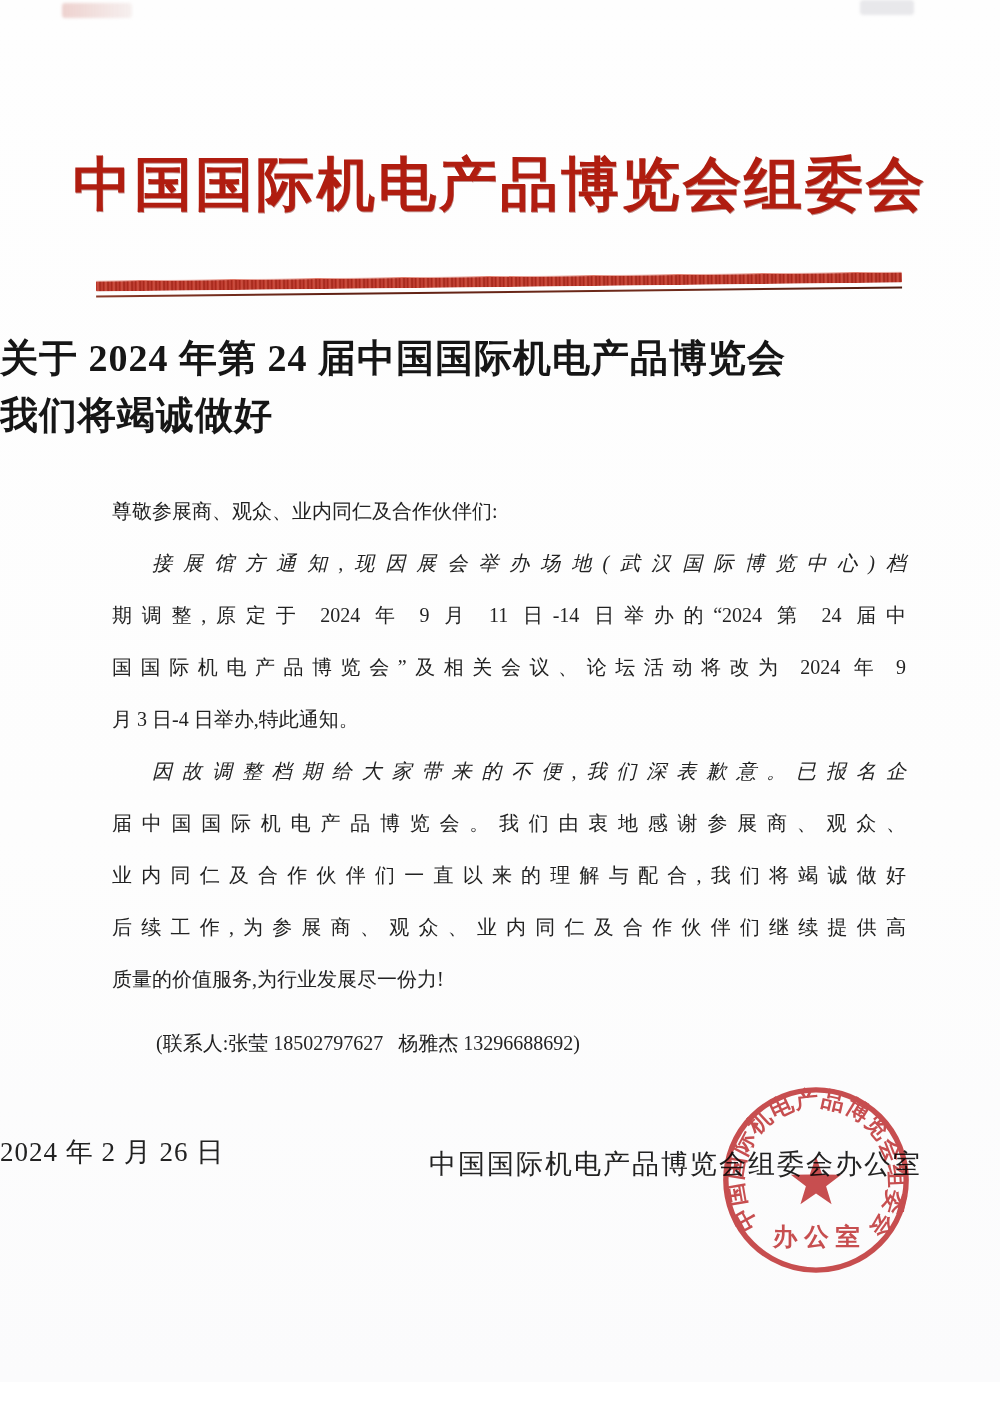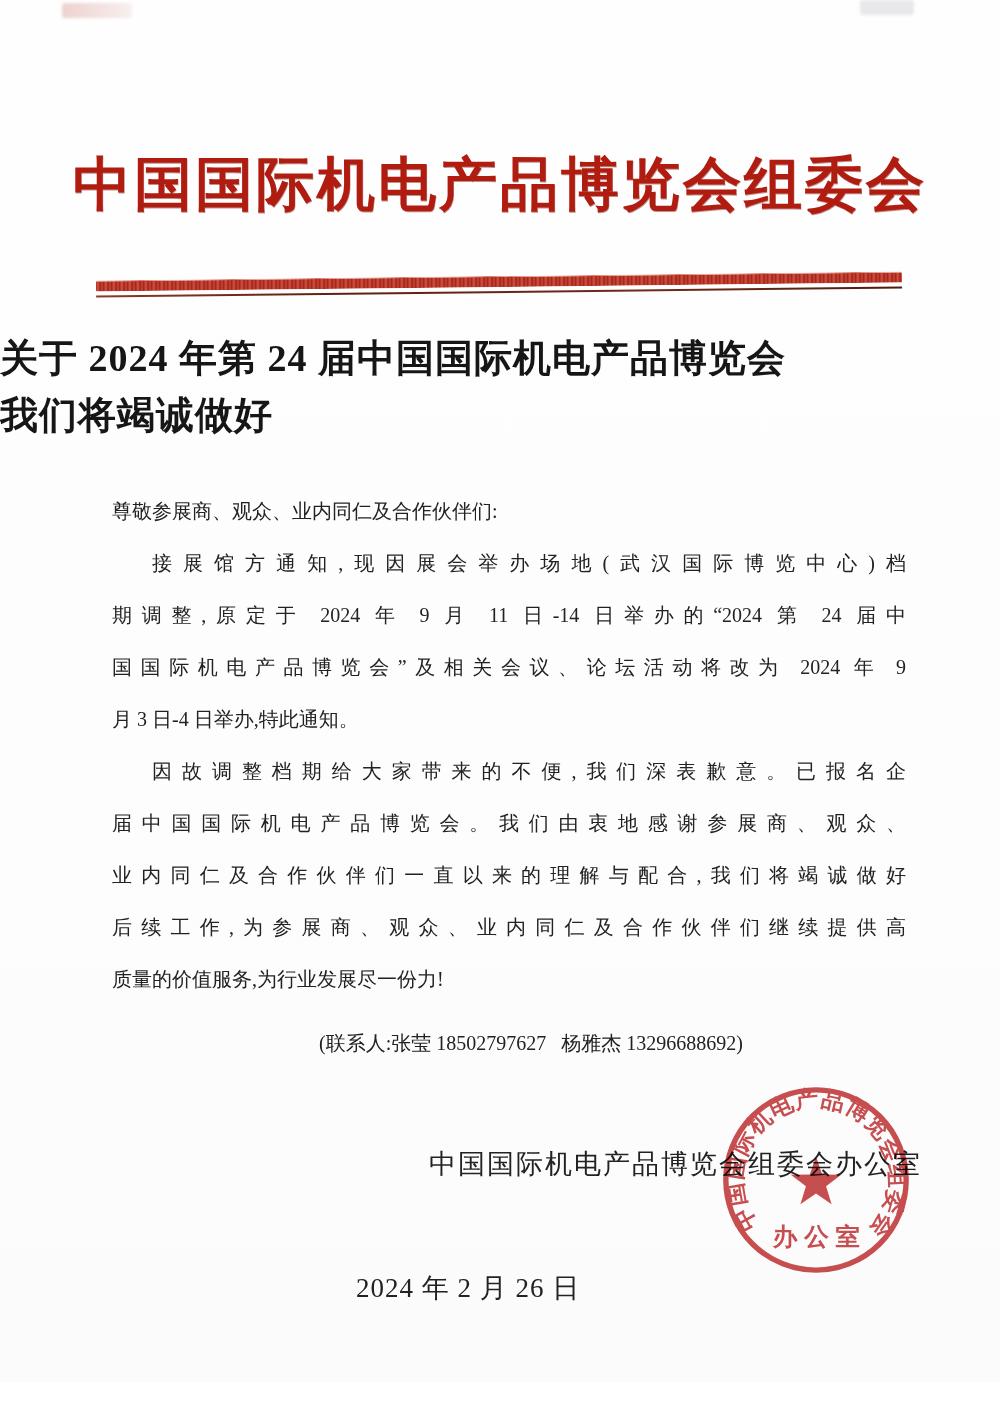--- a/index.html
+++ b/index.html
@@ -66,39 +66,39 @@
   }
 
   
   .body-block {
     position: absolute;
     top: 485px; left: 112px; width: 794px;
     font-size: 20px;
     color: #222222;
   }
   .line { height: 52px; line-height: 52px; text-align: left; }
-  .line.indent { text-indent: 2em; }
+  .line.indent { text-indent: 2em; font-style: italic; }
   .line.just { text-align: justify; text-align-last: justify; }
-  .line.contact { margin-top: 12px; white-space: pre; text-indent: 2.2em; text-align: center; }
+  .line.contact { margin-top: 12px; white-space: pre; text-indent: 2.2em; }
 
   
   .sig {
     position: absolute;
     top: 1146px; left: 0; width: 100%;
     text-align: right;
     padding-right: 78px;
     box-sizing: border-box;
     font-size: 27px;
     letter-spacing: 2px;
     color: #222222;
   }
   .sig-date {
     position: absolute;
-    top: 1270px; left: 0; width: 100%;
-    text-align: center;
+    top: 1134px; left: 0; width: 100%;
+    text-align: left;
     padding-right: 64px;
     box-sizing: border-box;
     font-size: 27px;
     letter-spacing: 1px;
     color: #222222;
   }
 
   
   .seal {
     position: absolute;

